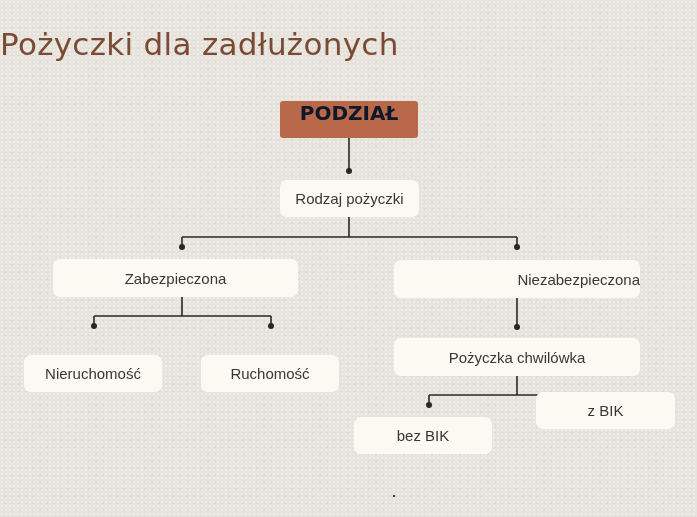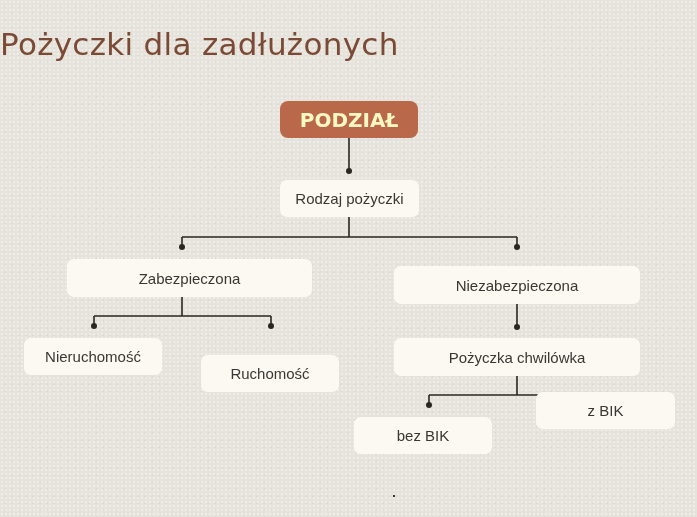--- a/index.html
+++ b/index.html
@@ -18,23 +18,23 @@
     text-align: left; font-size: 31px; color: #7a4a35;
     font-family: "DejaVu Sans", sans-serif; letter-spacing: 0.3px;
   }
   .box {
     position: absolute; background: #fcf9f2; border-radius: 7px;
     display: flex; align-items: center; justify-content: center;
     font-size: 15px; color: #3a3634; box-sizing: border-box;
     font-family: Liberation Sans, sans-serif;
   }
   .root {
-    position: absolute; background: #b9694a; border-radius: 8px;
-    color: #fef9c3; font-weight: bold; font-size: 20px;
-    display: flex; align-items: center; justify-content: center;
+    position: absolute; background: #b9694a; border-radius: 3px;
+    color: #0f172a; font-weight: bold; font-size: 20px;
+    display: flex; align-items: flex-start; justify-content: center;
     font-family: "DejaVu Sans", sans-serif;
   }
   svg.lines { position: absolute; left: 0; top: 0; }
   .dot-mark { position: absolute; width: 2px; height: 2px; background: #333; }
 </style>
 </head>
 <body>
 
 <div class="title">Pożyczki dla zadłużonych</div>
 
@@ -73,29 +73,29 @@
 </svg>
 
 <div class="root" style="left:280px; top:101px; width:138px; height:37px;">
   <span>PODZIAŁ</span>
 </div>
 
 <div class="box" style="left:280px; top:180px; width:139px; height:37px;">
   <span>Rodzaj pożyczki</span>
 </div>
 
-<div class="box" style="left:67px; top:259px; width:245px; height:38px;">
+<div class="box" style="left:53px; top:259px; width:245px; height:38px;">
   <span>Zabezpieczona</span>
 </div>
 
-<div class="box" style="left:394px; top:266px; width:246px; height:38px;">
+<div class="box" style="left:394px; top:260px; width:246px; height:38px;justify-content:flex-end;">
   <span>Niezabezpieczona</span>
 </div>
 
-<div class="box" style="left:24px; top:338px; width:138px; height:37px;">
+<div class="box" style="left:24px; top:355px; width:138px; height:37px;">
   <span>Nieruchomość</span>
 </div>
 
 <div class="box" style="left:201px; top:355px; width:138px; height:37px;">
   <span>Ruchomość</span>
 </div>
 
 <div class="box" style="left:394px; top:338px; width:246px; height:38px;">
   <span>Pożyczka chwilówka</span>
 </div>

